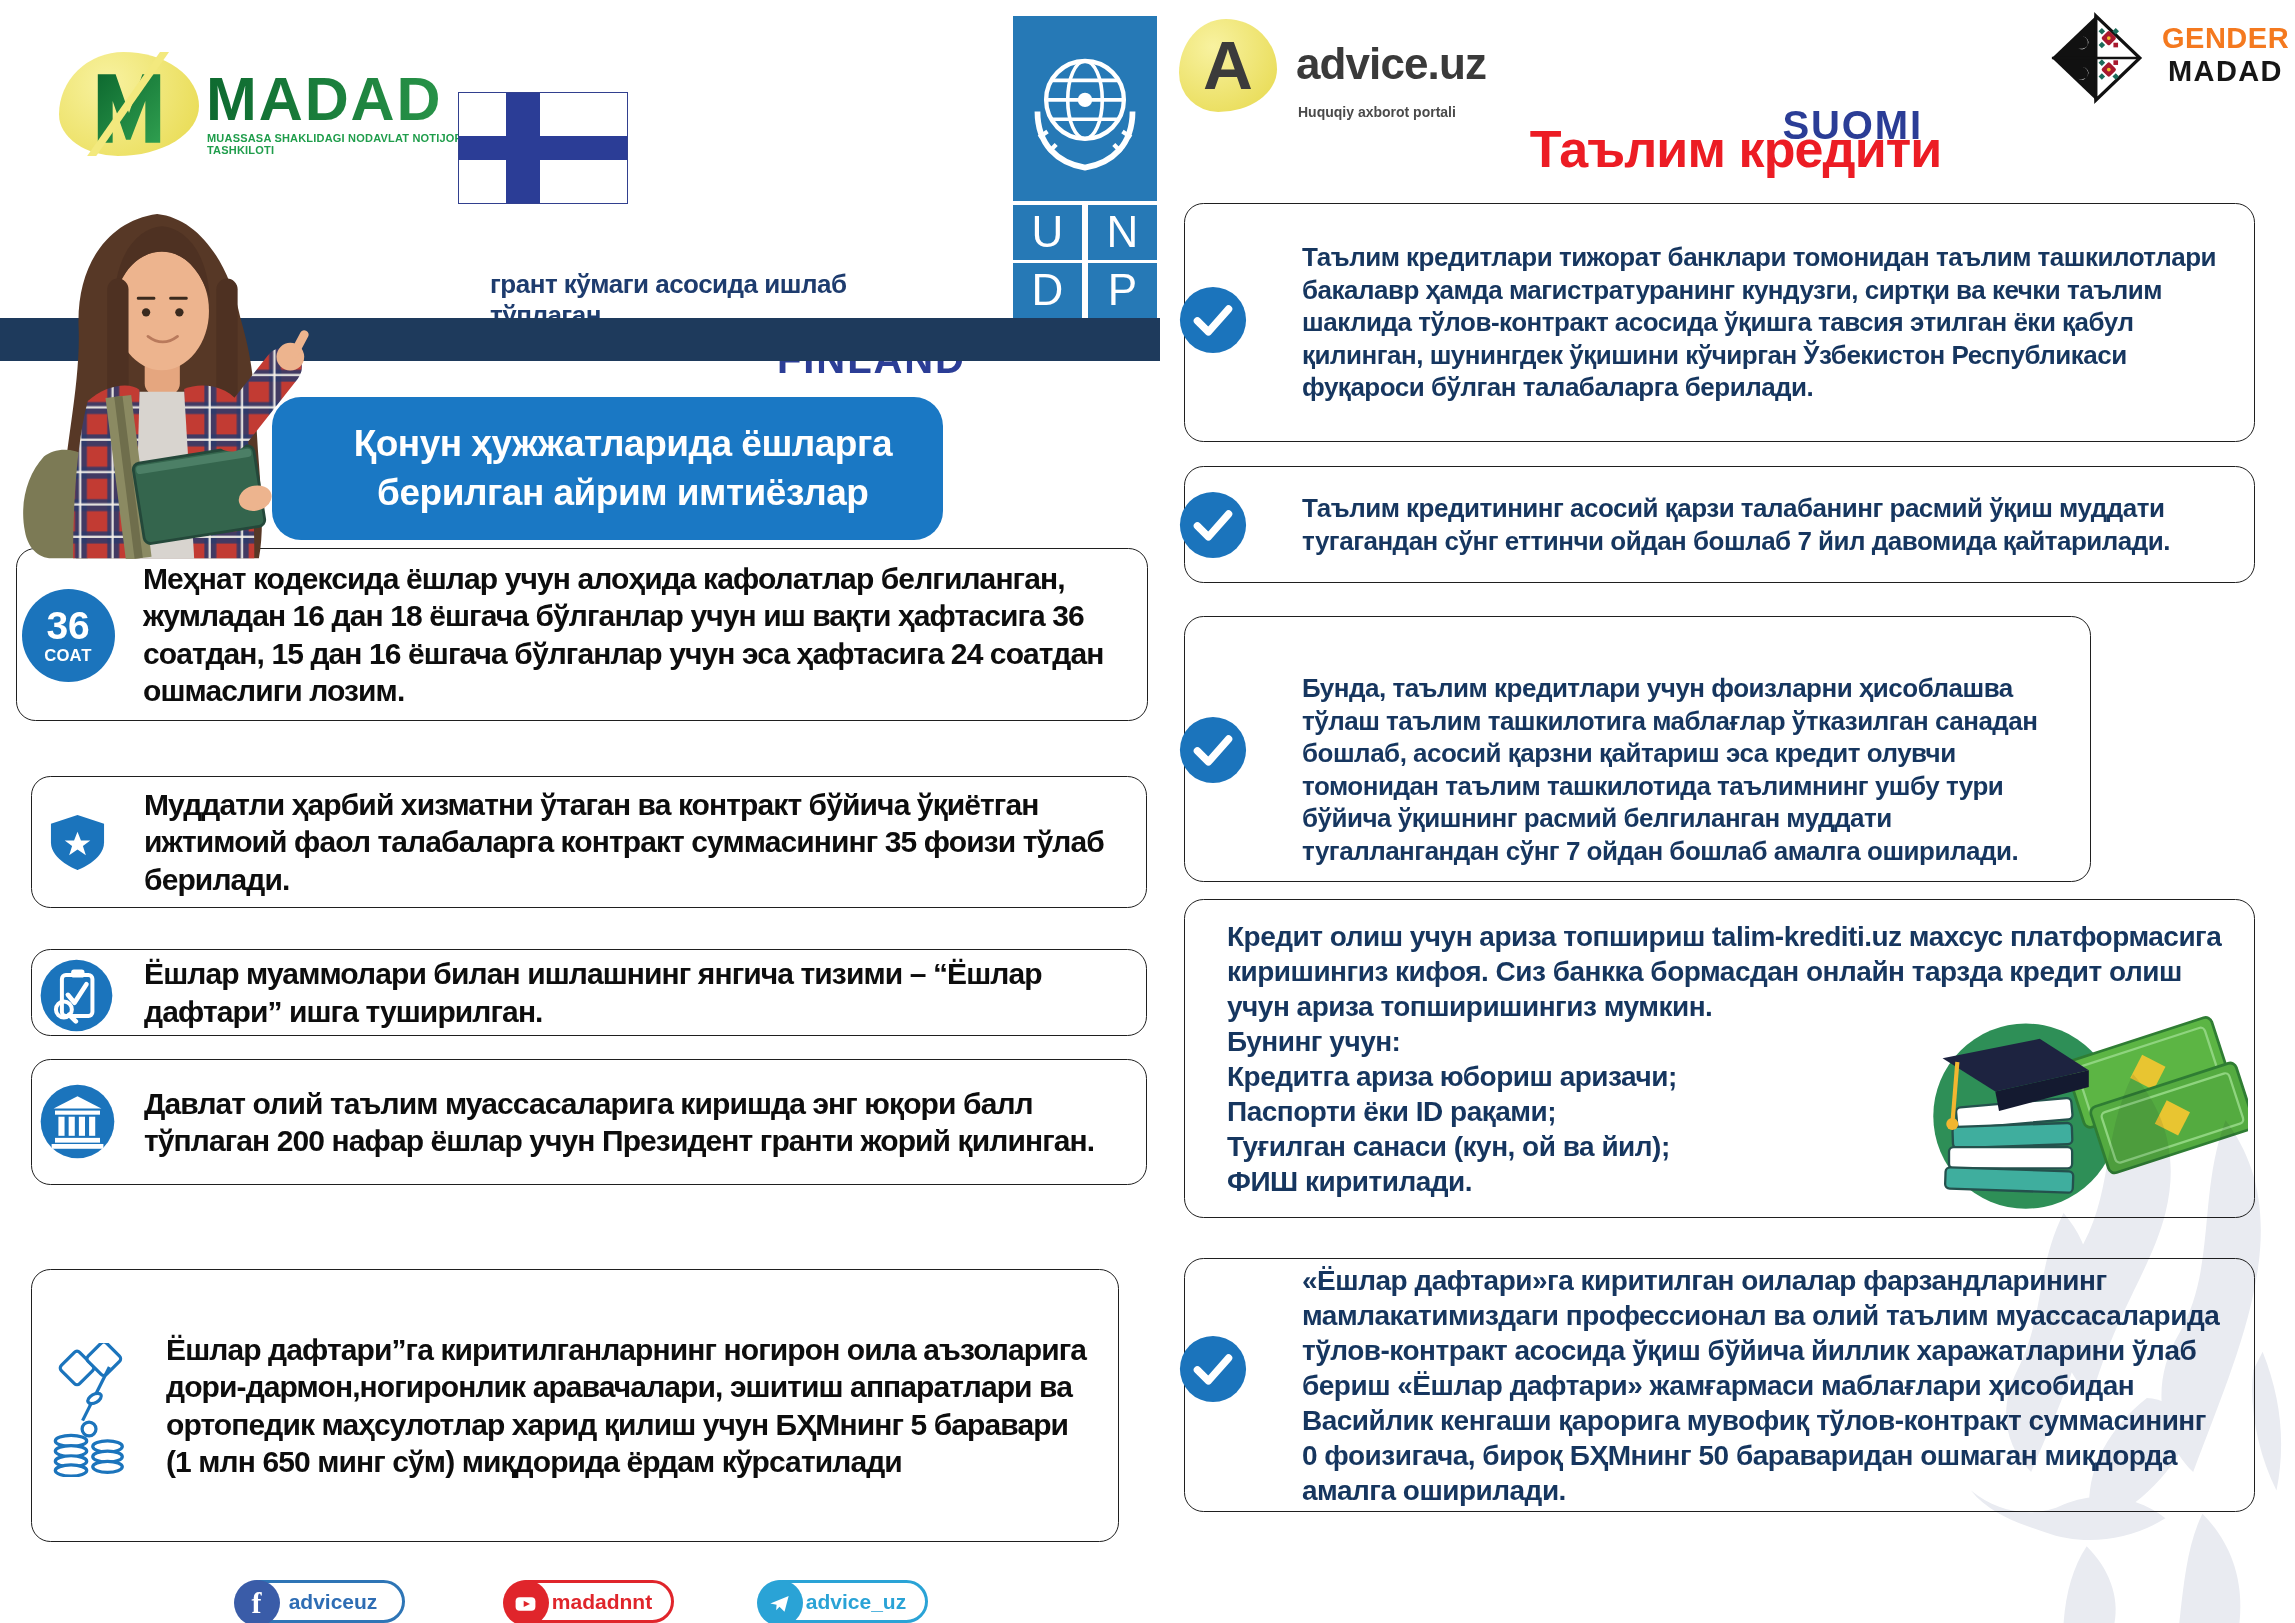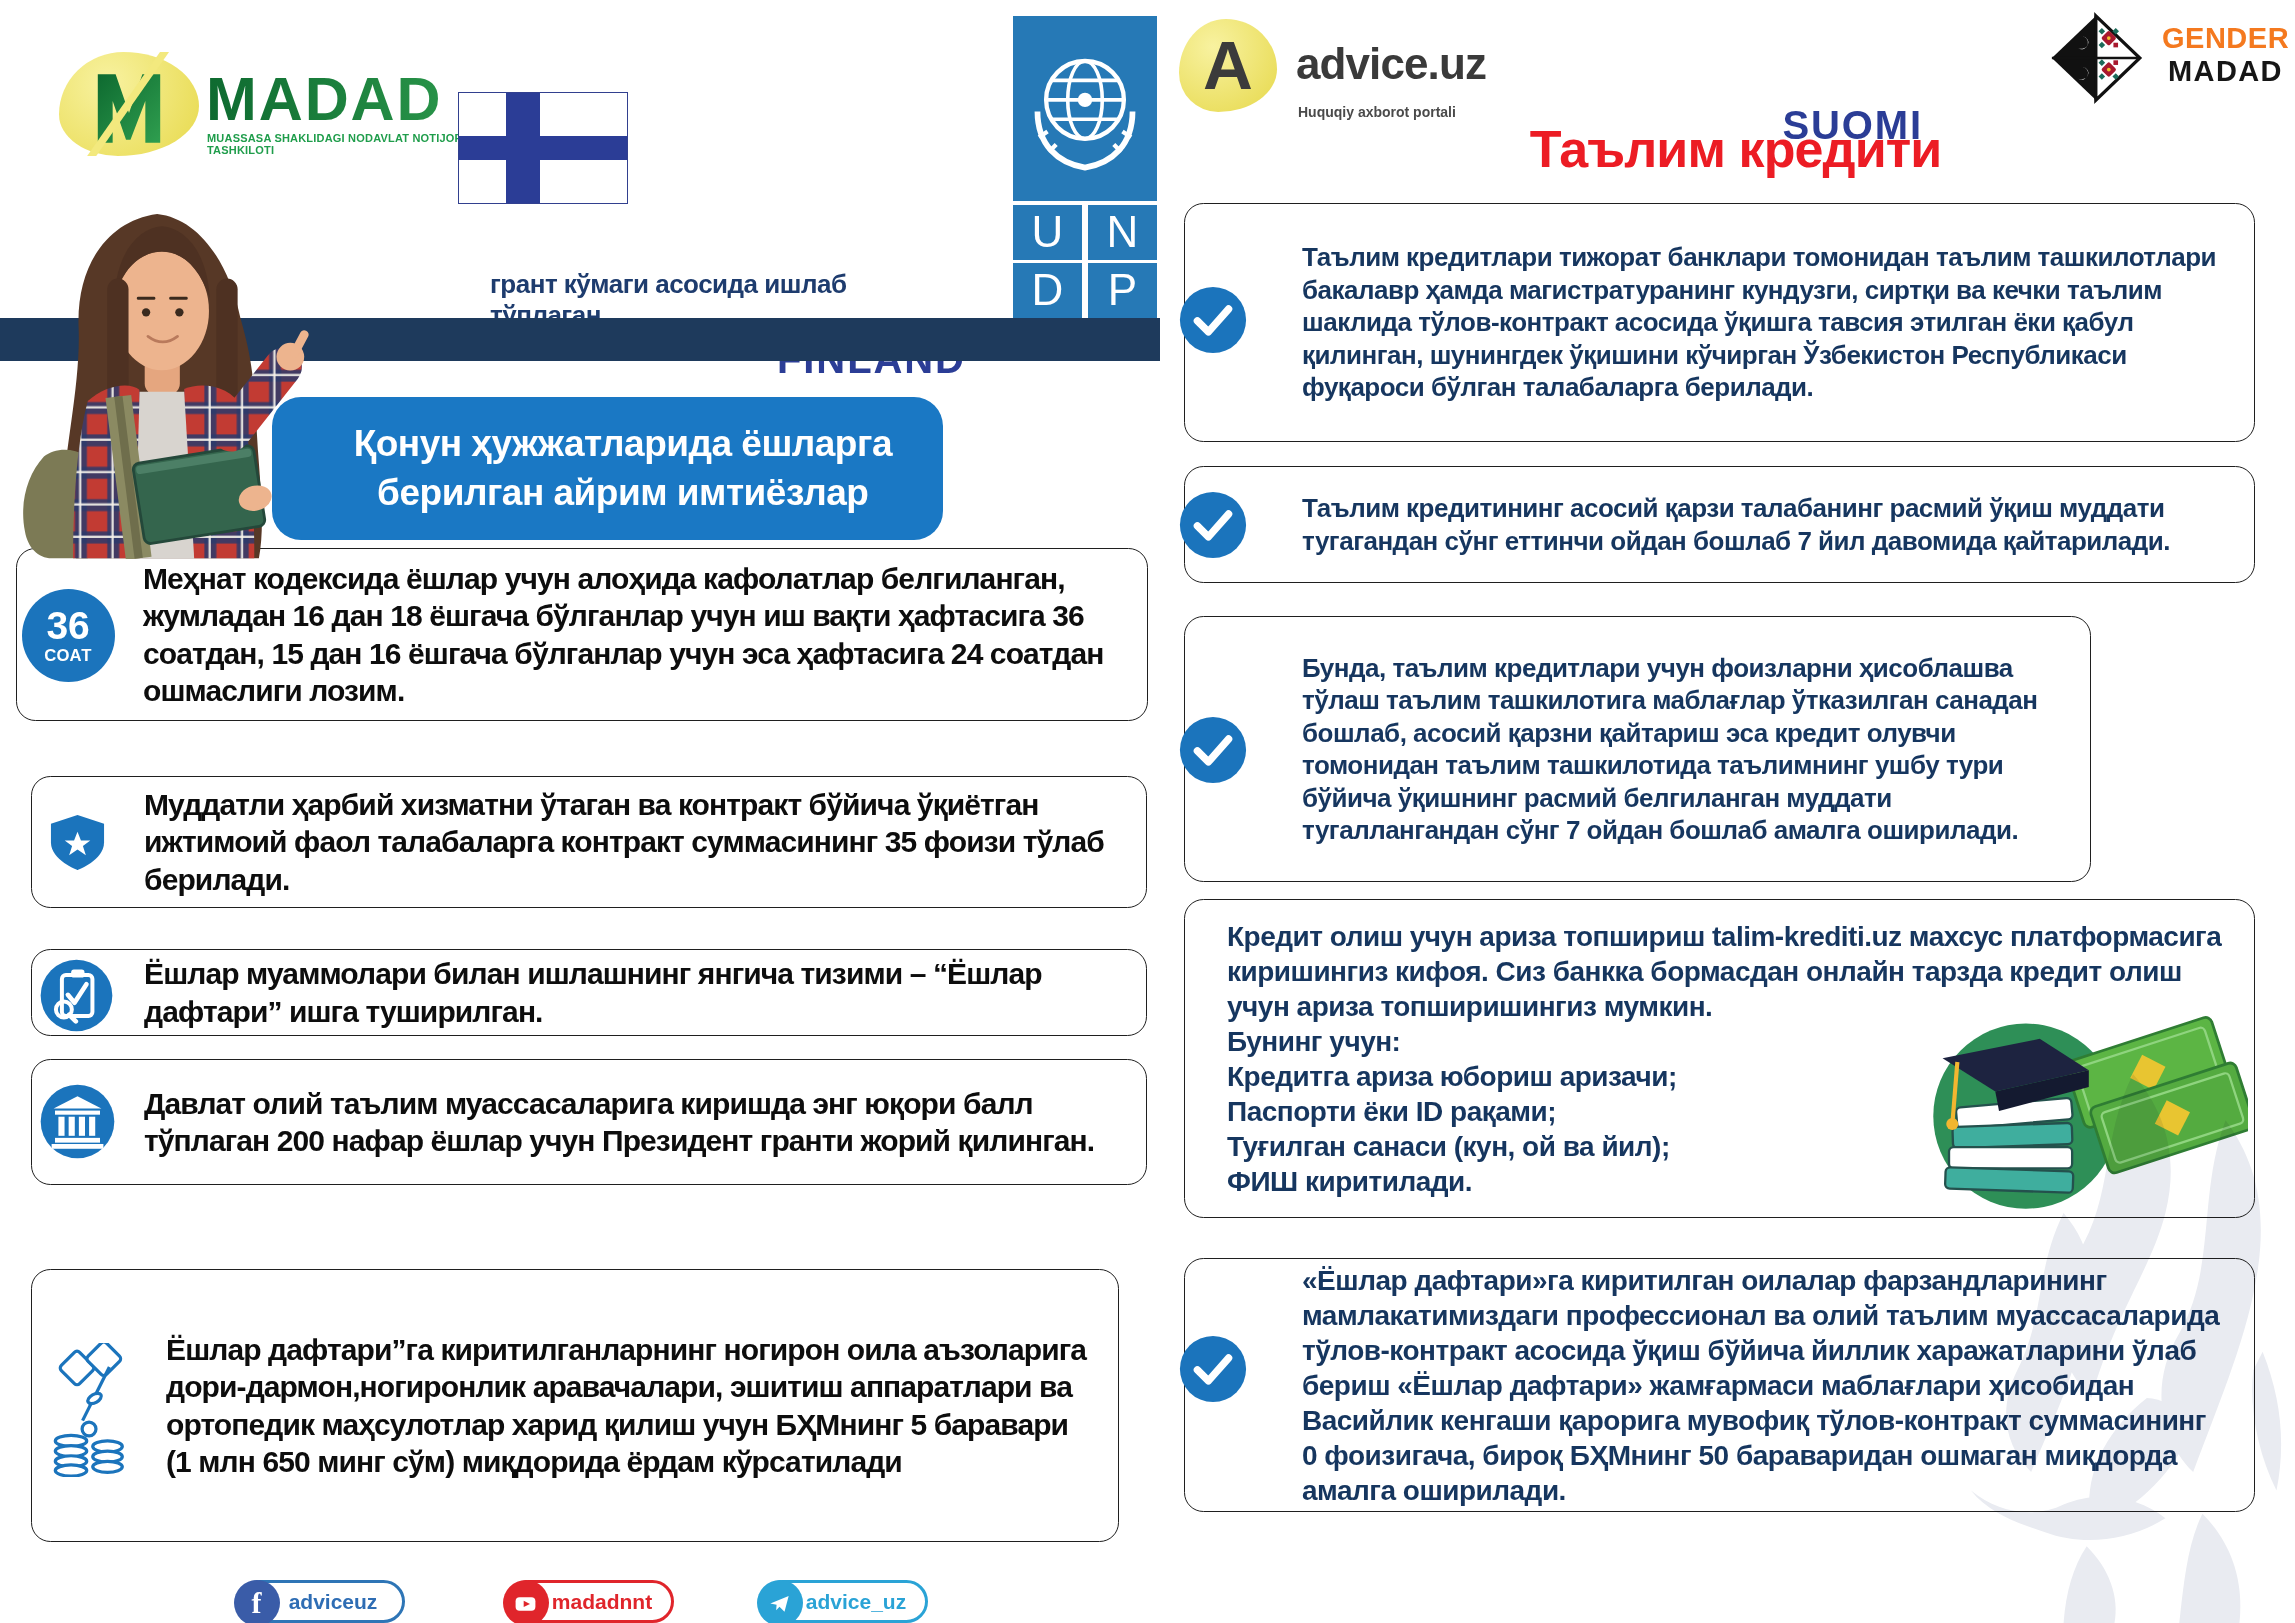--- a/index.html
+++ b/index.html
@@ -43,21 +43,21 @@
   .card .txt{width:100%;}
   .ltxt{font-size:30px;font-weight:700;color:#0d0d0d;line-height:1.24;letter-spacing:-0.9px;}
   .rtxt{font-size:26px;font-weight:700;color:#16365f;line-height:1.25;letter-spacing:-0.5px;}
   .l1{left:16px;top:548px;width:1132px;height:173px;padding:14px 28px 14px 126px;}
   .l2{left:31px;top:776px;width:1116px;height:132px;padding:14px 28px 14px 112px;}
   .l3{left:31px;top:949px;width:1116px;height:87px;padding:9.3px 28px 9.3px 112px;}
   .l4{left:31px;top:1059px;width:1116px;height:126px;padding:9.3px 28px 9.3px 112px;}
   .l5{left:31px;top:1269px;width:1088px;height:273px;padding:18.5px 28px 18.5px 134px;}
   .r1{left:1184px;top:203px;width:1071px;height:239px;padding:14px 28px 14px 117px;}
   .r2{left:1184px;top:466px;width:1071px;height:117px;padding:14px 28px 14px 117px;}
-  .r3{left:1184px;top:616px;width:907px;height:266px;padding:14px 28px 14px 117px;}
+  .r3{left:1184px;top:616px;width:907px;height:266px;padding:14px 28px 14px 117px;align-items:flex-end;}
   .r4{left:1184px;top:899px;width:1071px;height:319px;padding:18.5px 28px 18.5px 42px;align-items:flex-start;}
   .r5{left:1184px;top:1258px;width:1071px;height:254px;padding:14px 28px 14px 117px;}
   .r5 .rtxt{font-size:28px;}
   .r4 .rtxt{font-size:28px;}
   .right-title{left:1342px;top:119px;width:787px;text-align:center;font-size:52px;font-weight:800;
                color:#ec1c24;letter-spacing:-0.9px;z-index:2;}
 
   
   .badge36{position:absolute;left:4.6px;top:40px;width:93px;height:93px;border-radius:50%;background:#1b74bc;
            color:#fff;display:flex;flex-direction:column;align-items:center;justify-content:center;line-height:1;text-align:center;}

